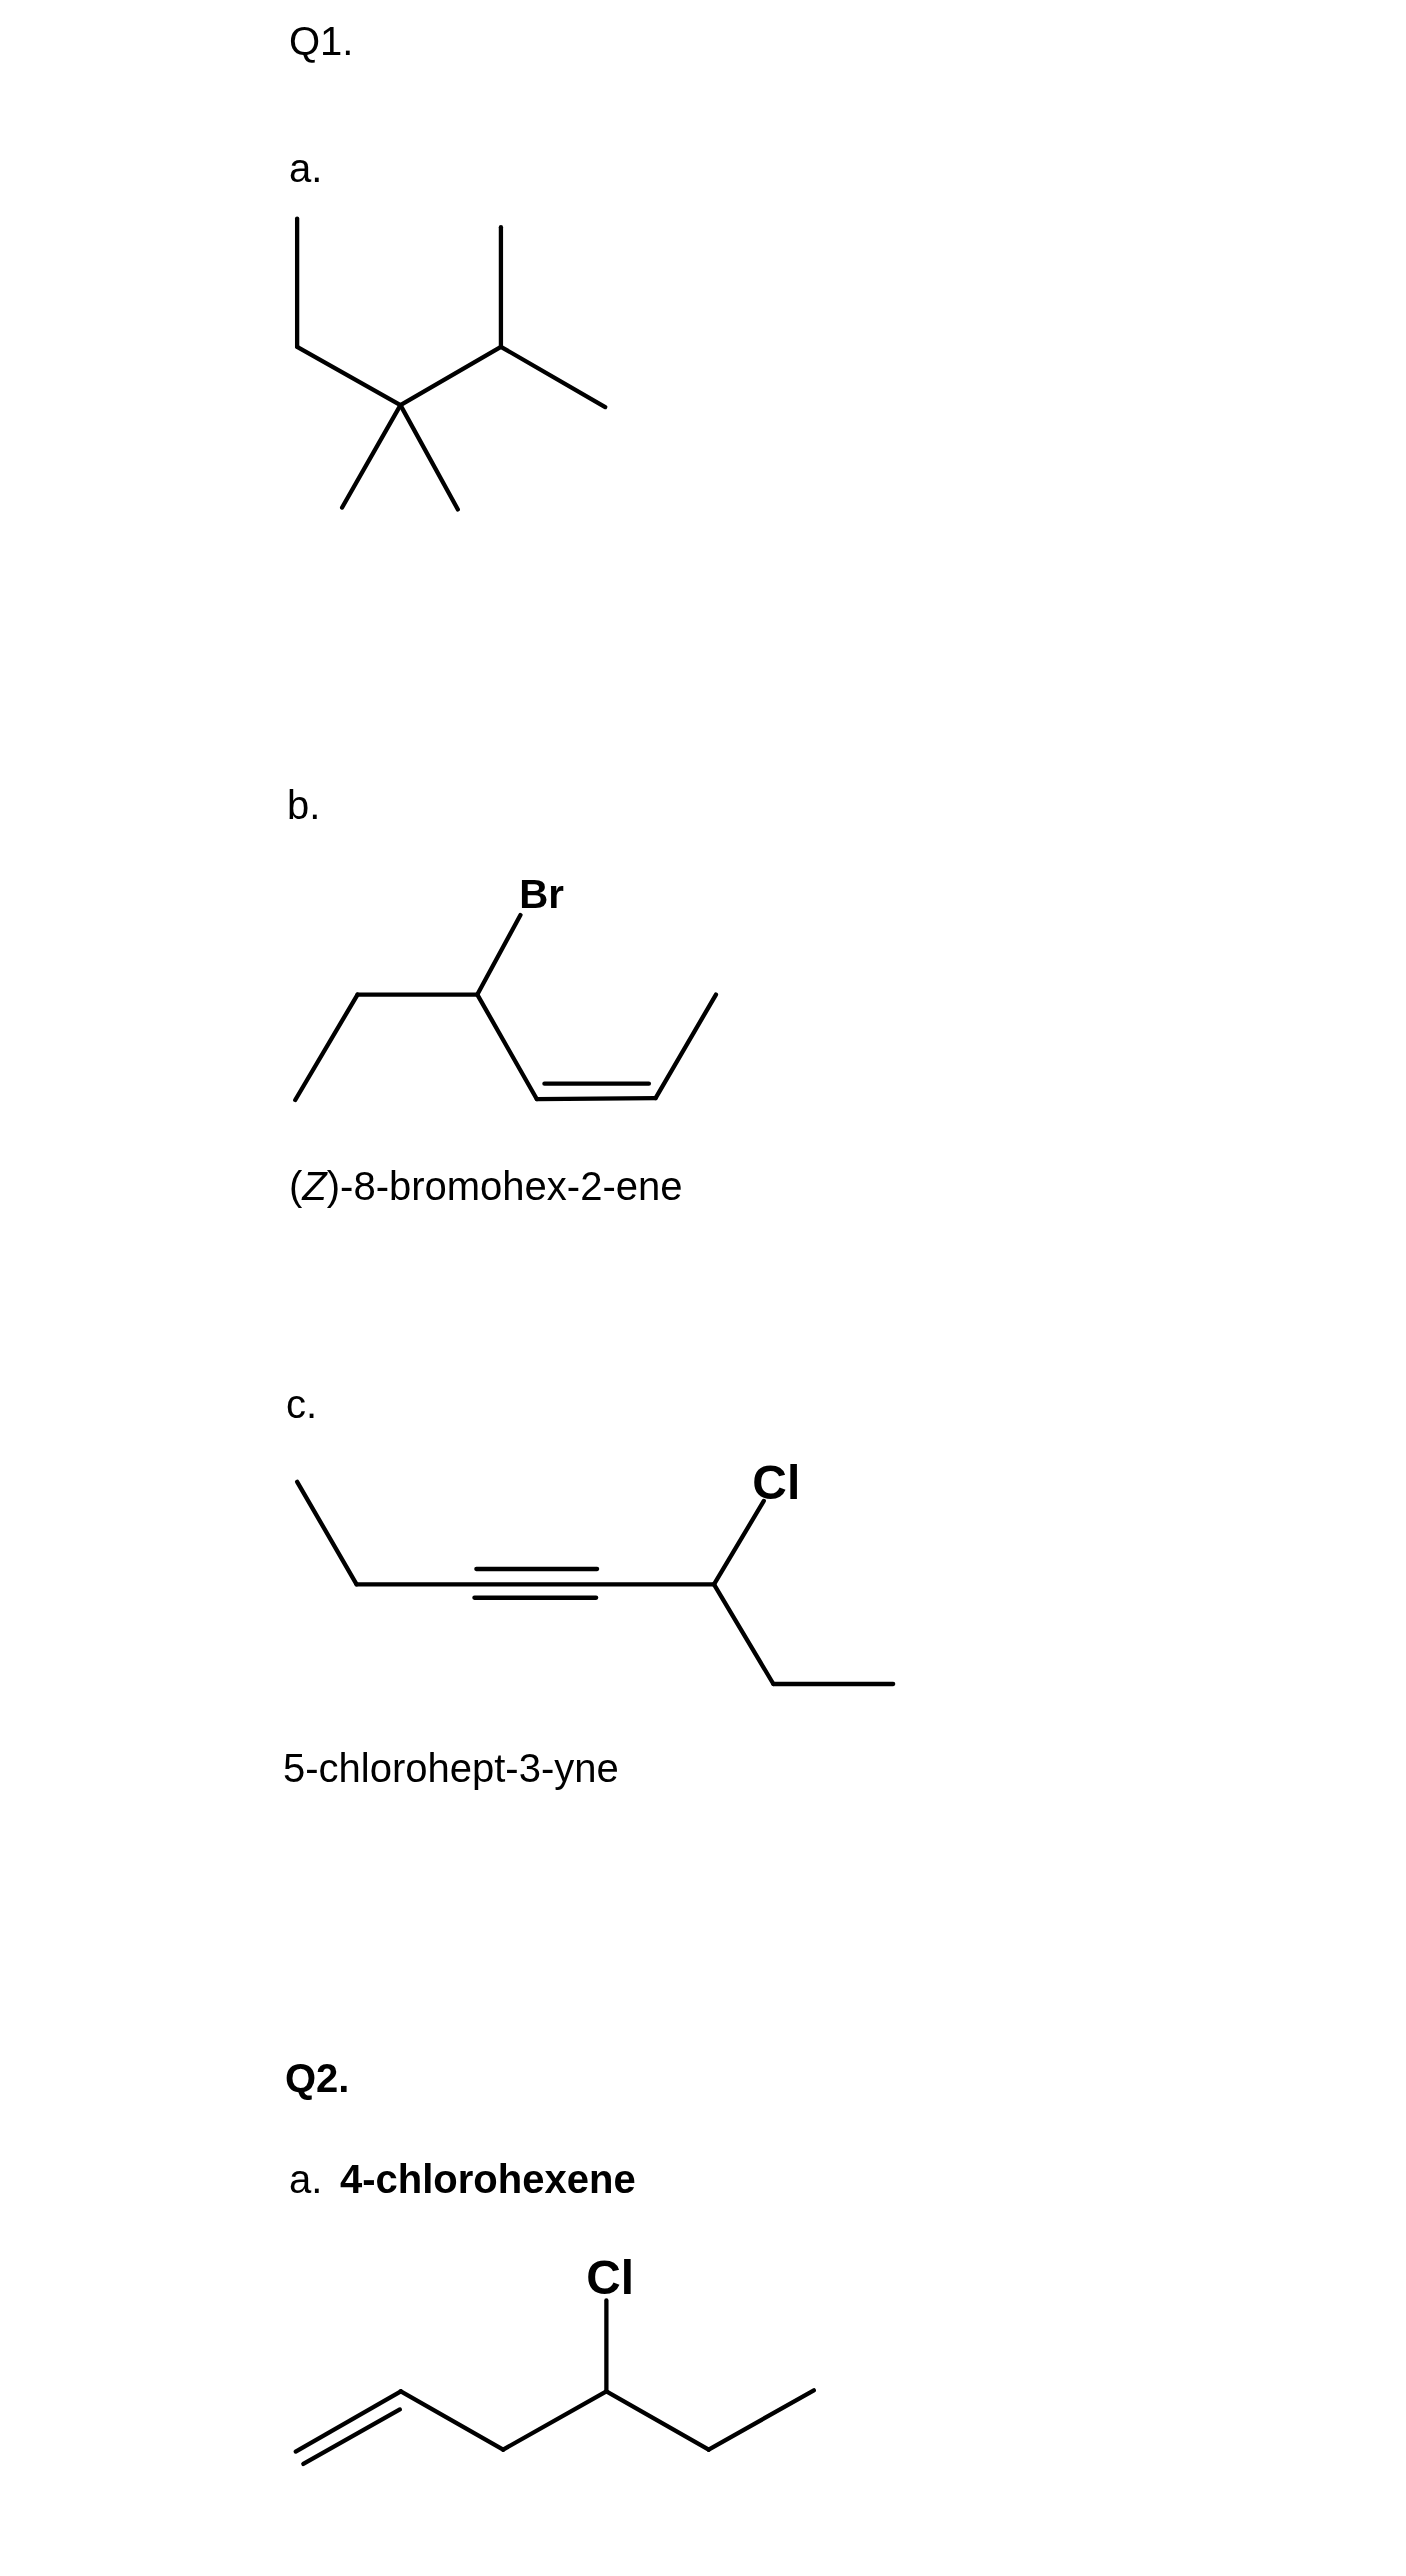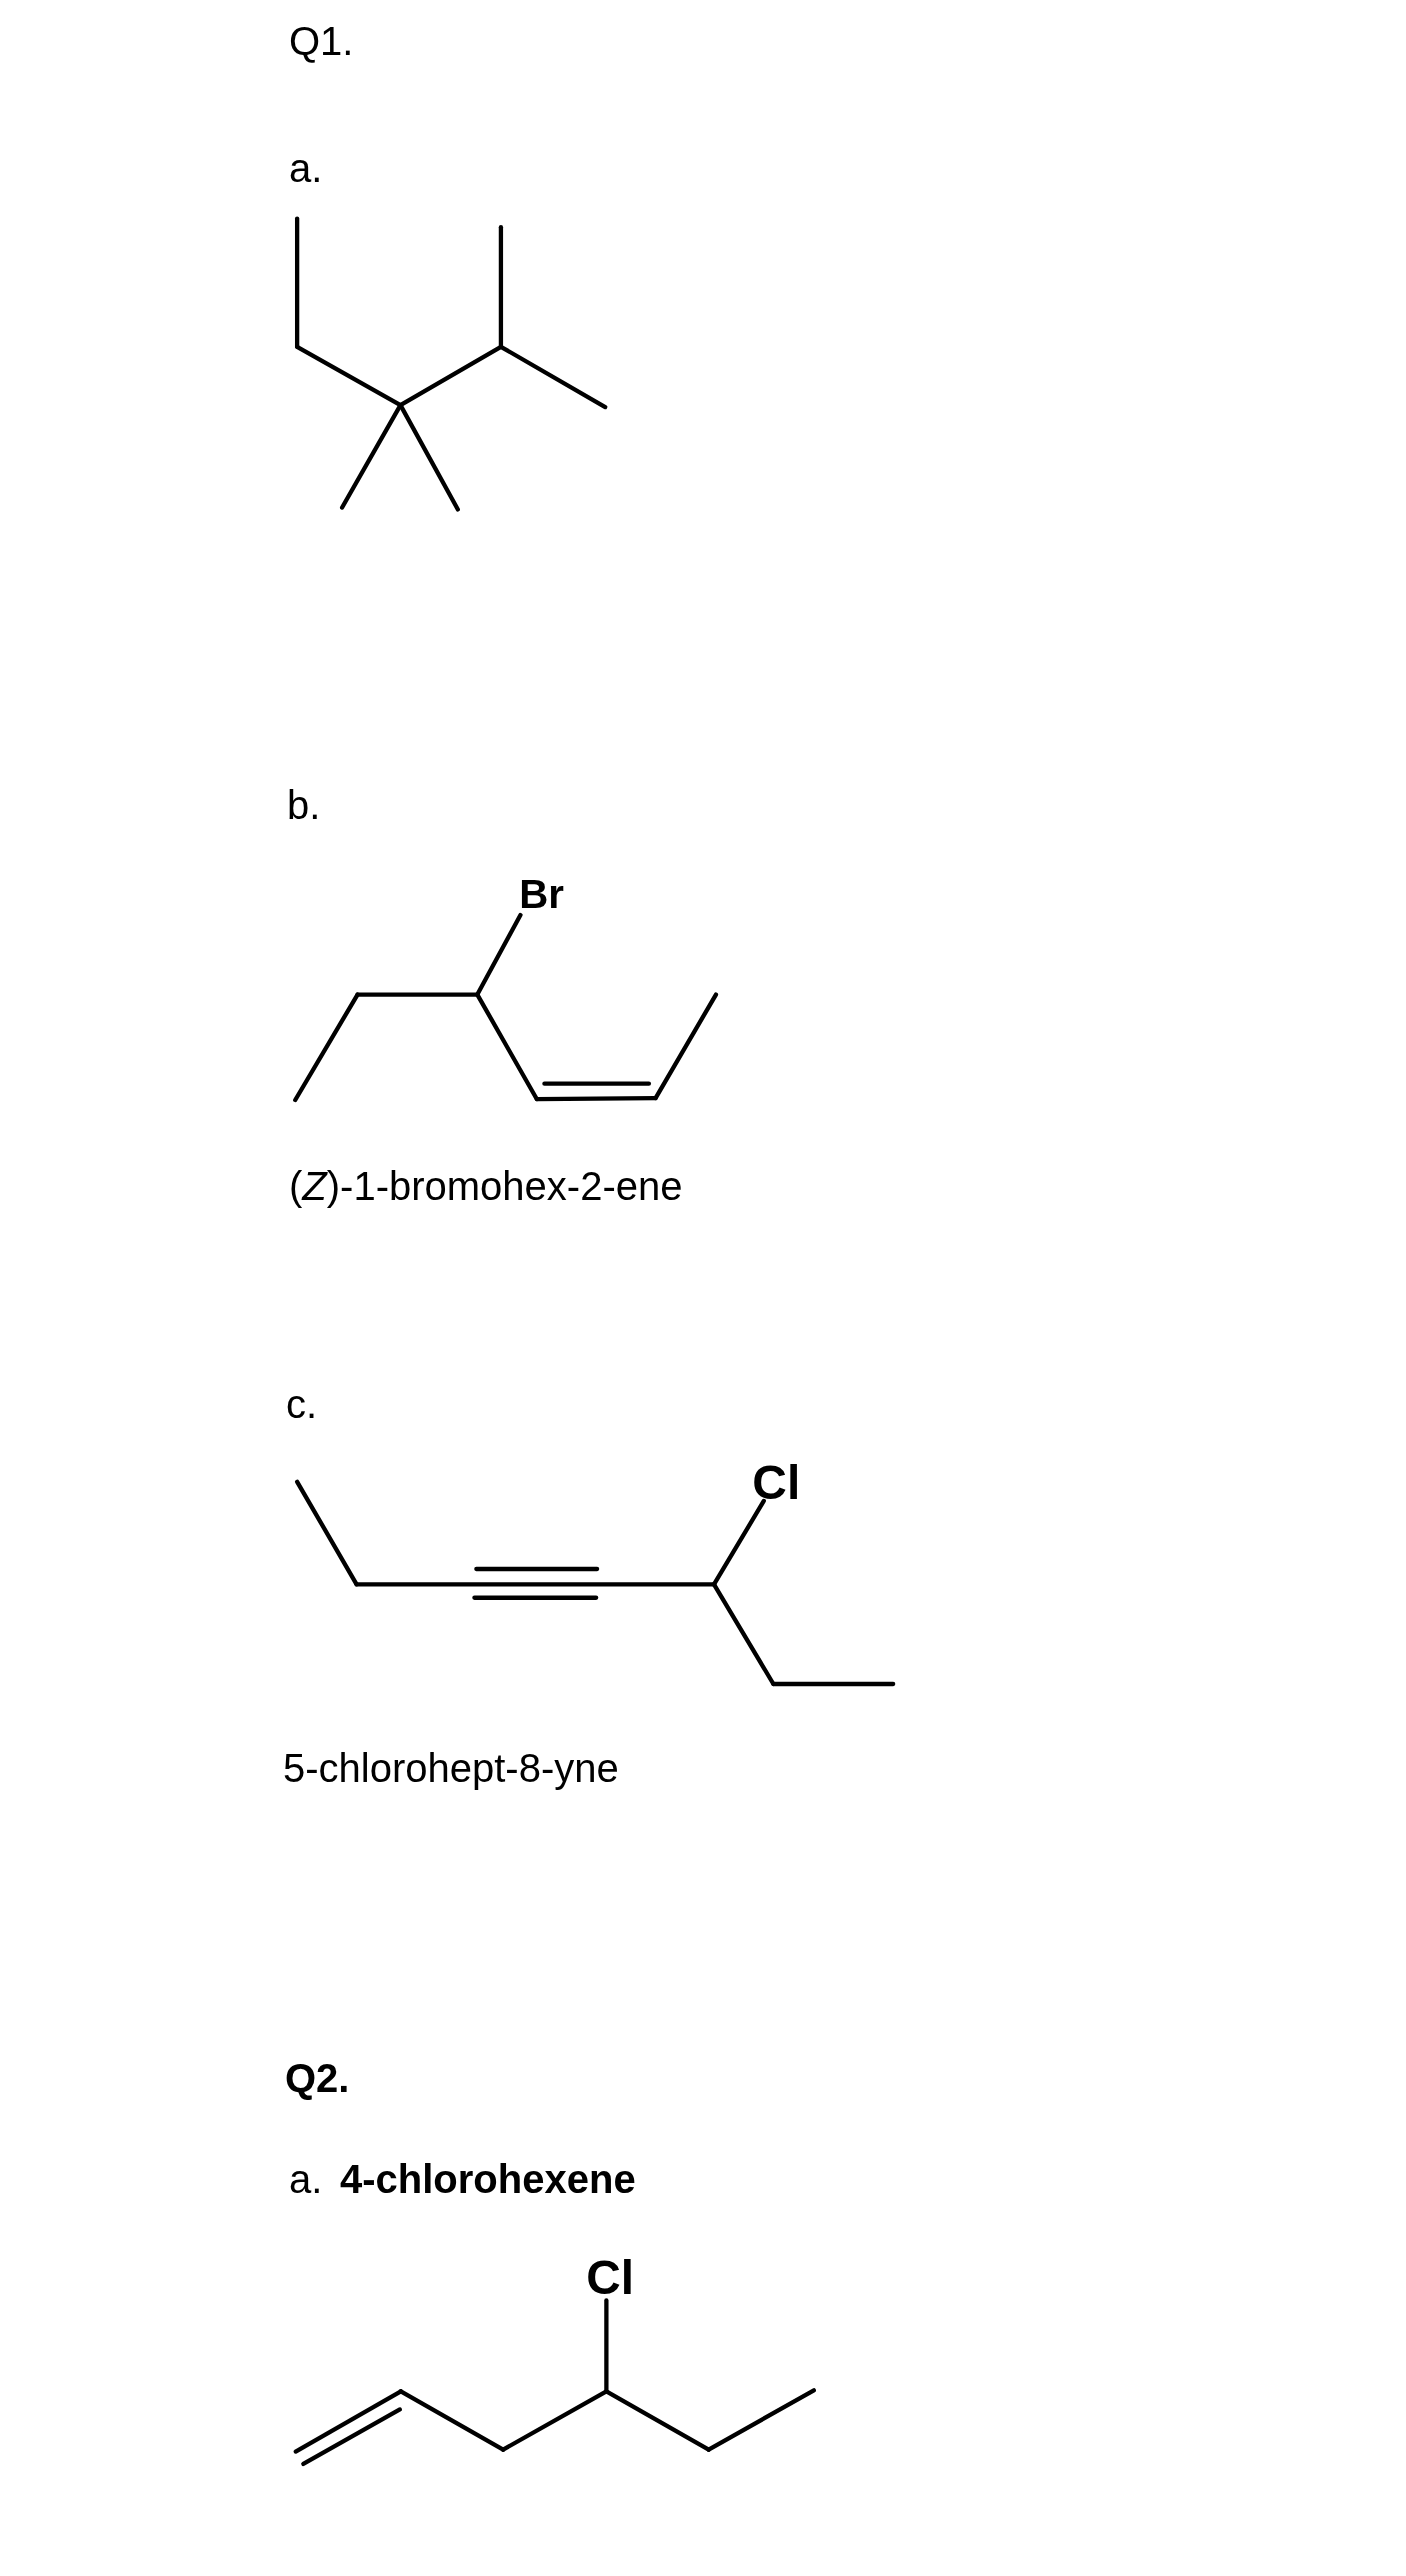--- a/index.html
+++ b/index.html
@@ -61,36 +61,36 @@
     <line class="bond" x1="18" y1="243" x2="83" y2="133"></line>
     <line class="bond" x1="83" y1="133" x2="208" y2="133"></line>
     <line class="bond" x1="208" y1="133" x2="270" y2="242"></line>
     <line class="bond" x1="270" y1="242" x2="394" y2="241"></line>
     <line class="bond" x1="278" y1="226" x2="387" y2="226"></line>
     <line class="bond" x1="394" y1="241" x2="457" y2="133"></line>
     <line class="bond" x1="208" y1="133" x2="253" y2="50"></line>
     <text class="atom" x="275" y="43" font-size="42" text-anchor="middle">Br</text>
   </svg>
 
-  <div class="txt" style="left:289px; top:1166px;"><span>(</span><span class="it">Z</span><span>)-1-bromohex-2-ene</span></div>
+  <div class="txt" style="left:289px; top:1166px;"><span>(</span><span class="it">Z</span><span>)-8-bromohex-2-ene</span></div>
 
   <div class="txt" style="left:286px; top:1384px;">c.</div>
 
   <svg class="structure" style="left:278px; top:1451px;" width="642" height="259" viewBox="0 0 670 270">
     <line class="bond" x1="20" y1="32" x2="82" y2="139"></line>
     <line class="bond" x1="82" y1="139" x2="455" y2="139"></line>
     <line class="bond" x1="207" y1="123" x2="333" y2="123"></line>
     <line class="bond" x1="205" y1="153" x2="332" y2="153"></line>
     <line class="bond" x1="455" y1="139" x2="507" y2="52"></line>
     <line class="bond" x1="455" y1="139" x2="517" y2="243"></line>
     <line class="bond" x1="517" y1="243" x2="642" y2="243"></line>
     <text class="atom" x="520" y="50" font-size="50" text-anchor="middle">Cl</text>
   </svg>
 
-  <div class="txt" style="left:283px; top:1748px;">5-chlorohept-8-yne</div>
+  <div class="txt" style="left:283px; top:1748px;">5-chlorohept-3-yne</div>
 
   <div class="txt" style="left:285px; top:2058px;font-weight:bold;">Q2.</div>
 
   <div class="txt" style="left:289px; top:2159px;">a.</div>
   <div class="txt" style="left:340px; top:2159px;font-weight:bold;">4-chlorohexene</div>
 
   <svg class="structure" style="left:278px; top:2246px;" width="565" height="239" viewBox="0 0 590 250">
     <line class="bond" x1="18" y1="215" x2="128" y2="152"></line>
     <line class="bond" x1="26" y1="228" x2="127" y2="171"></line>
     <line class="bond" x1="128" y1="152" x2="235" y2="213"></line>

